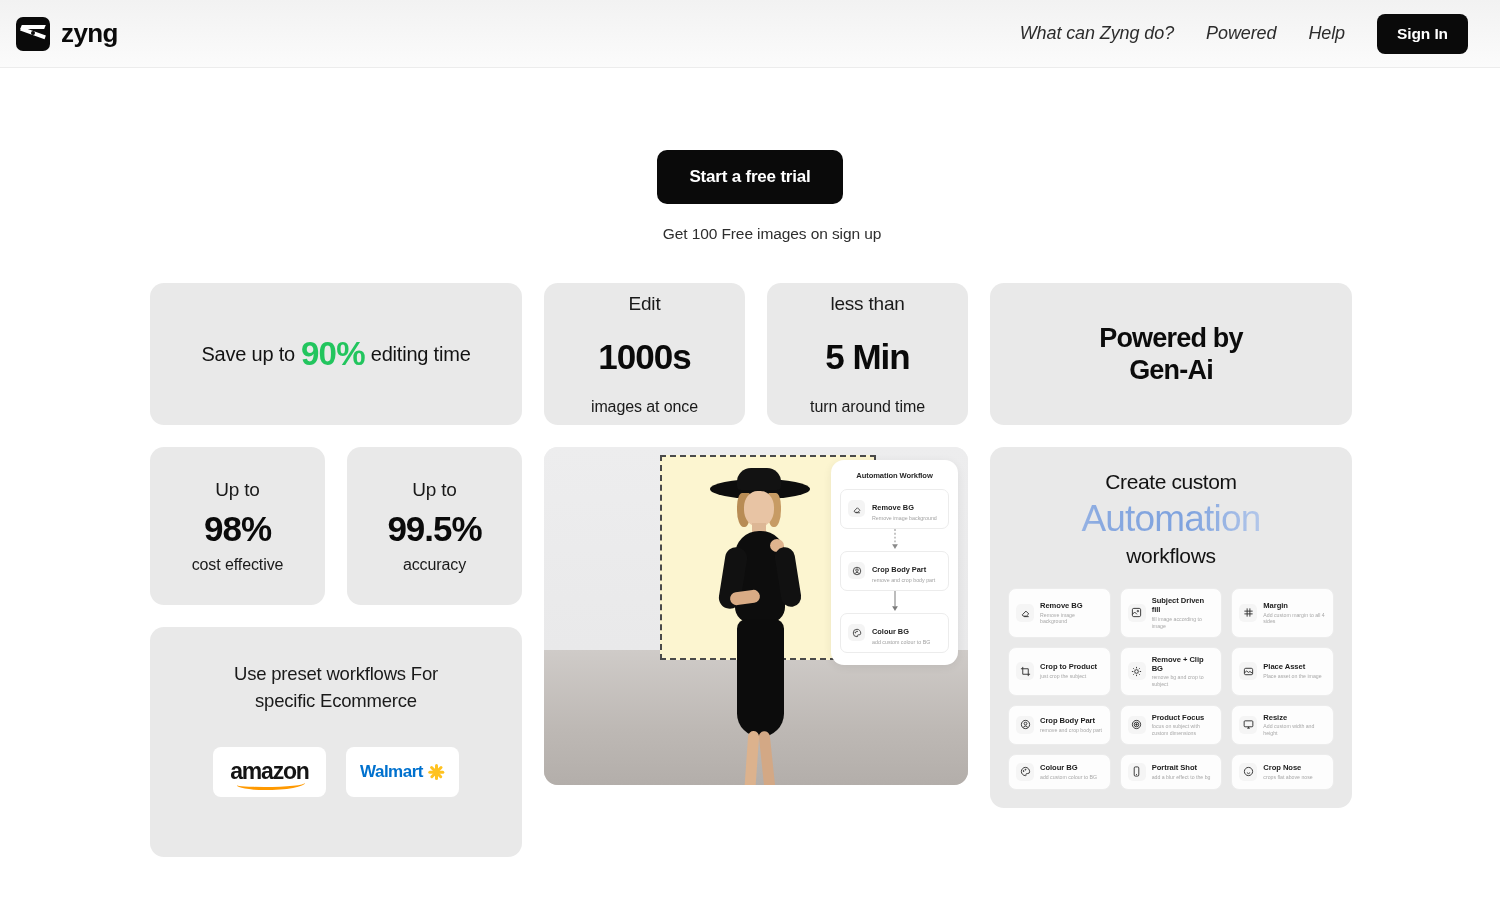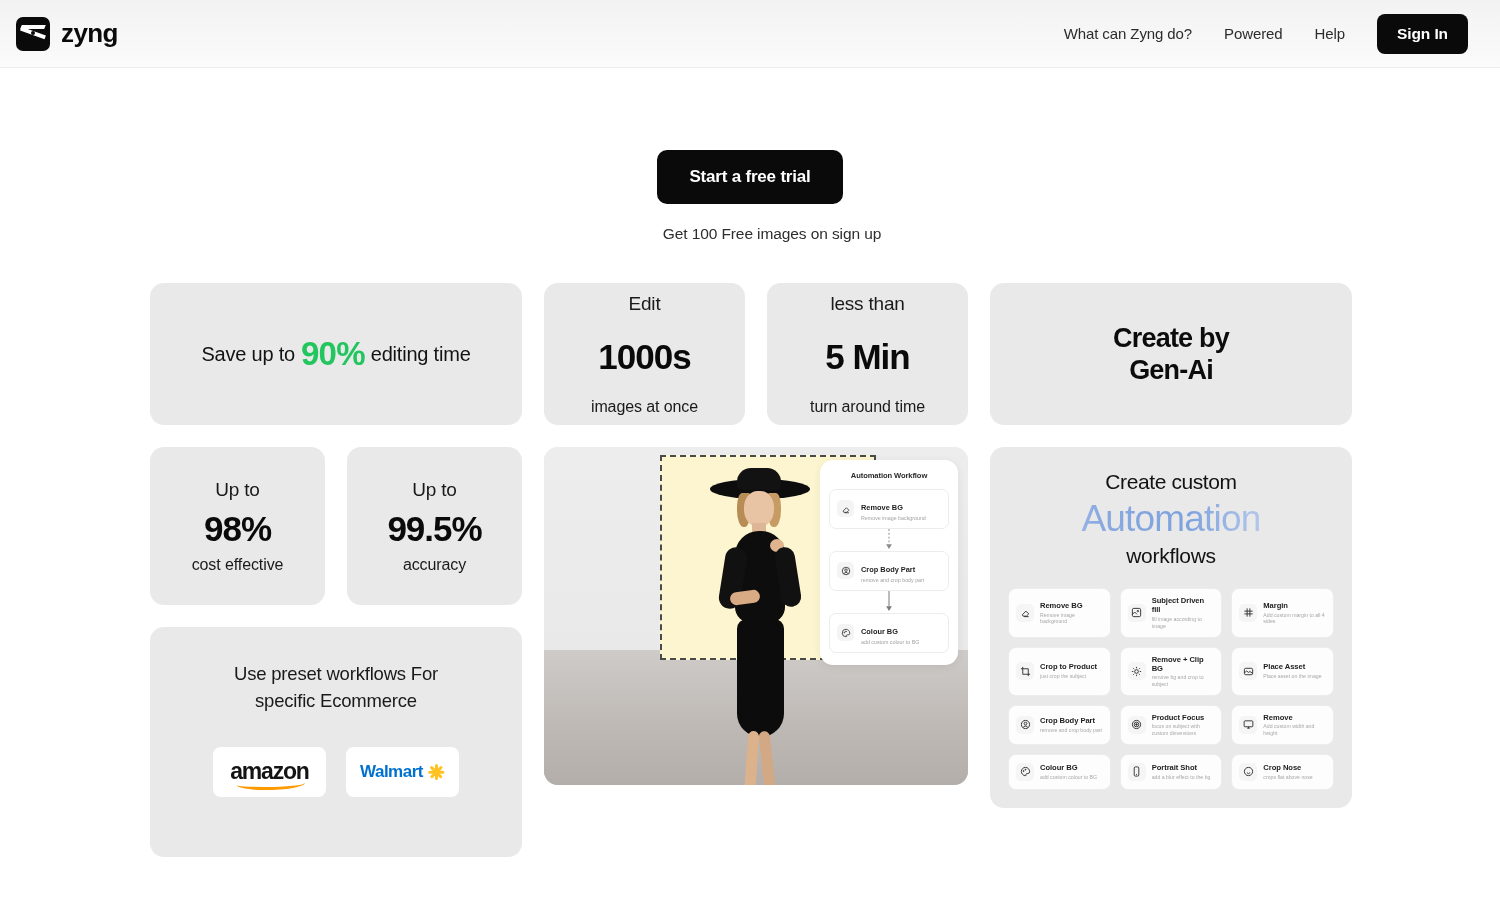--- a/index.html
+++ b/index.html
@@ -75,26 +75,27 @@
     letter-spacing: -0.6px;
     color: #0a0a0a;
   }
 
   .nav {
     display: flex;
     align-items: center;
     gap: 0px;
   }
   .nav-link {
-    font-size: 15px;
+    font-size: 18px;
     color: #2c2c2c;
     padding: 8px 16px;
     text-decoration: none;
     white-space: nowrap;
     letter-spacing: -0.1px;
+    font-style: italic;
   }
   .signin-btn {
     background: #0a0a0a;
     color: #ffffff;
     font-size: 15.5px;
     font-weight: 700;
     border: none;
     border-radius: 8px;
     padding: 11px 20px;
     margin-left: 16px;
@@ -382,21 +383,21 @@
     width: 11px; height: 70px;
     background: #d3a885;
     border-radius: 6px;
     transform: rotate(-6deg);
   }
 
   
   .wf-panel {
     position: absolute;
     right: 10px; top: 13px;
-    width: 138px;
+    width: 127px;
     background: #ffffff;
     border-radius: 13px;
     padding: 11px 9px 12px;
     box-shadow: 0 2px 10px rgba(0,0,0,.07);
   }
   .wf-title {
     font-size: 7.6px;
     font-weight: 700;
     color: #2a2a2a;
     text-align: center;
@@ -659,21 +660,21 @@
             <span class="wf-desc" style="display:block">add custom colour to BG</span>
           </span>
         </div>
       </div>
     </div>
   </div>
 
   <div class="col-right">
     <div class="card card-automation" style="margin-bottom:22px;height:142px;display:flex;align-items:center;justify-content:center;min-height:0;padding:0">
       <div style="text-align:center;font-size:27px;font-weight:700;letter-spacing:-0.8px;line-height:1.2">
-        <div>Create by</div>
+        <div>Powered by</div>
         <div>Gen-Ai</div>
       </div>
     </div>
 
     <div class="card card-automation">
       <div class="auto-head">
         <span class="l1">Create custom</span>
         <span class="l2">Automation</span>
         <span class="l3">workflows</span>
       </div>
@@ -787,21 +788,21 @@
         </div>
 
         <div class="chip">
           <span class="chip-ico">
             <svg viewBox="0 0 24 24" fill="none" stroke="#2e2e2e" stroke-width="2">
                 <rect x="2.5" y="4" width="19" height="13" rx="2"></rect>
                 <path d="M9 20h6M12 17v3"></path>
               </svg>
           </span>
           <span class="chip-txt">
-            <span class="chip-name" style="display:block">Remove</span>
+            <span class="chip-name" style="display:block">Resize</span>
             <span class="chip-desc" style="display:block">Add custom width and height</span>
           </span>
         </div>
 
         <div class="chip">
           <span class="chip-ico">
             <svg viewBox="0 0 24 24" fill="none" stroke="#2e2e2e" stroke-width="2">
                 <path d="M12 3a9 9 0 100 18c1.5 0 2-1 1.3-2-.8-1.2 0-2.5 1.4-2.5H17a4 4 0 004-4c0-5-4-9.5-9-9.5z"></path>
                 <circle cx="8" cy="11" r="1" fill="#2e2e2e"></circle>
                 <circle cx="12" cy="8" r="1" fill="#2e2e2e"></circle>

